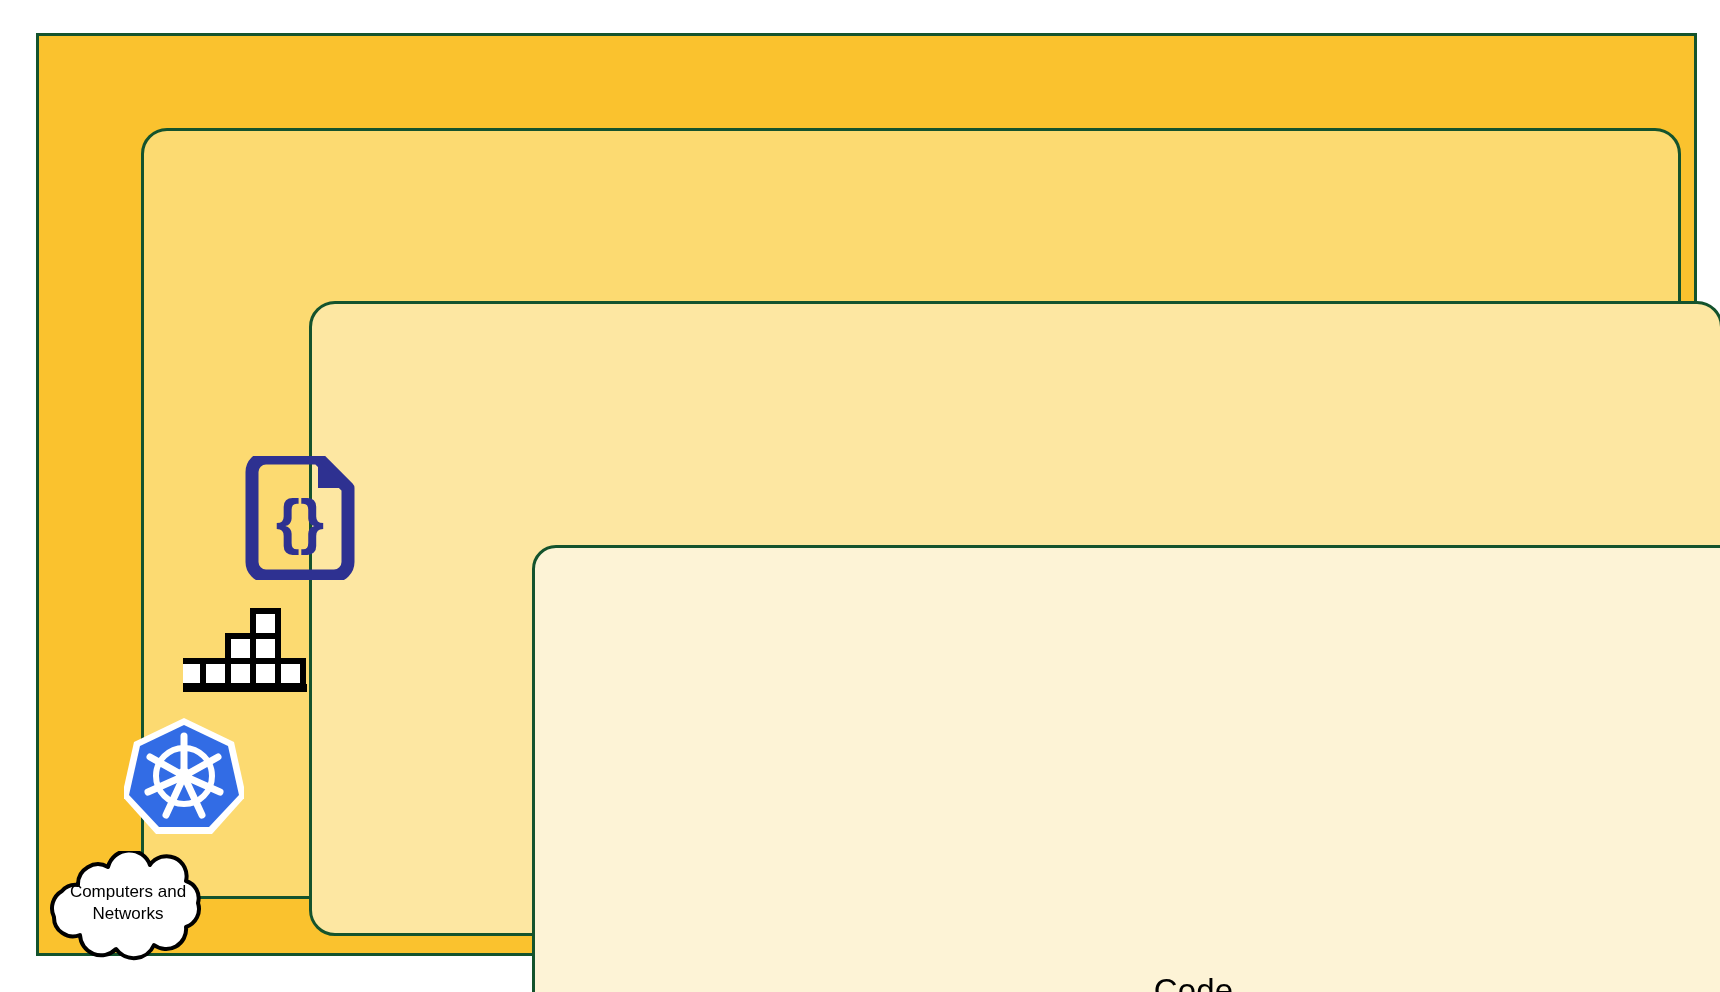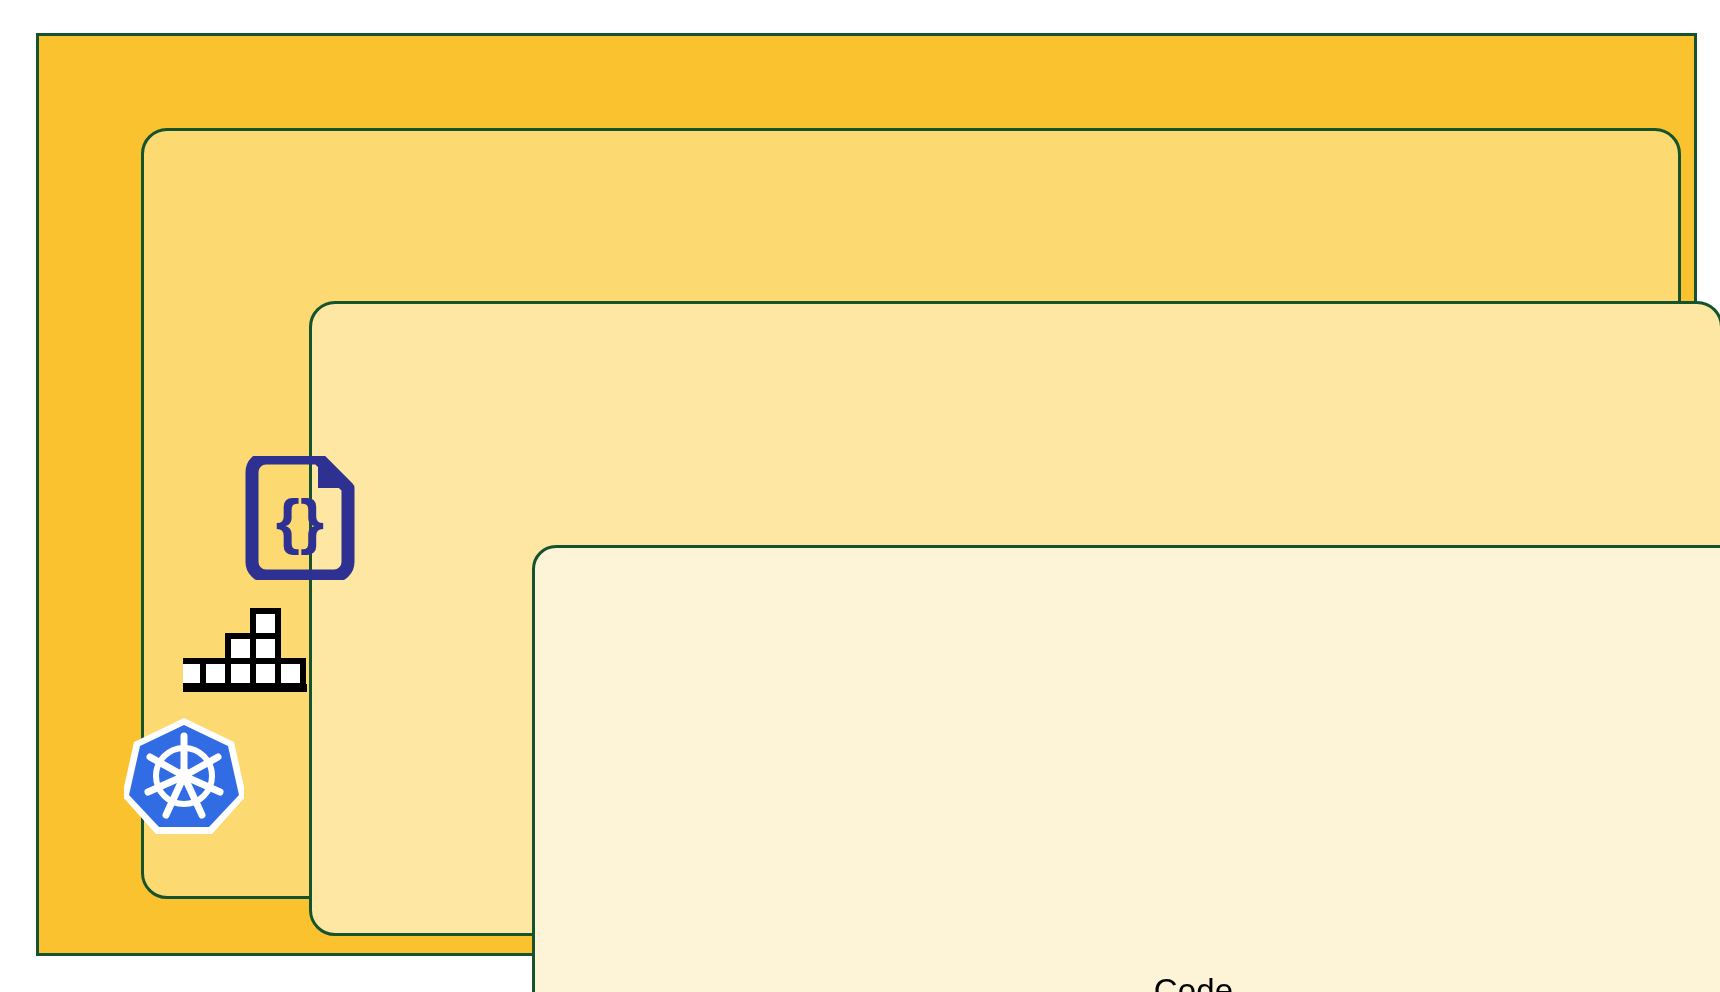--- a/index.html
+++ b/index.html
@@ -228,14 +228,32 @@
         <line x1="60" y1="60" x2="78" y2="99"></line>
         <line x1="60" y1="60" x2="42" y2="99"></line>
         <line x1="60" y1="60" x2="24" y2="76"></line>
         <line x1="60" y1="60" x2="26" y2="41"></line>
       </g>
 
       <circle cx="60" cy="60" r="8" fill="#ffffff"></circle>
     </svg>
   </div>
 
+  <div id="cloud-callout">
+    <svg width="180" height="110" viewBox="0 0 180 110" xmlns="http://www.w3.org/2000/svg">
+      <path d="M40 34
+               A20 20 0 0 1 70 16
+               A22 22 0 0 1 112 14
+               A20 20 0 0 1 148 30
+               A18 18 0 0 1 160 52
+               A19 19 0 0 1 148 76
+               A20 20 0 0 1 116 94
+               A22 22 0 0 1 78 98
+               A21 21 0 0 1 42 84
+               A19 19 0 0 1 16 66
+               A20 20 0 0 1 24 40
+               A18 18 0 0 1 40 34 Z" fill="#ffffff" stroke="#000000" stroke-width="4" stroke-linejoin="round"></path>
+    </svg>
+    <div id="cloud-callout-text">Computers and
+Networks</div>
+  </div>
 
 </div>
 
 </body></html>

